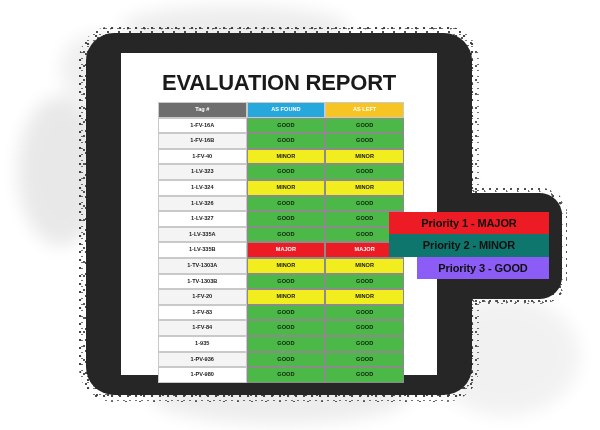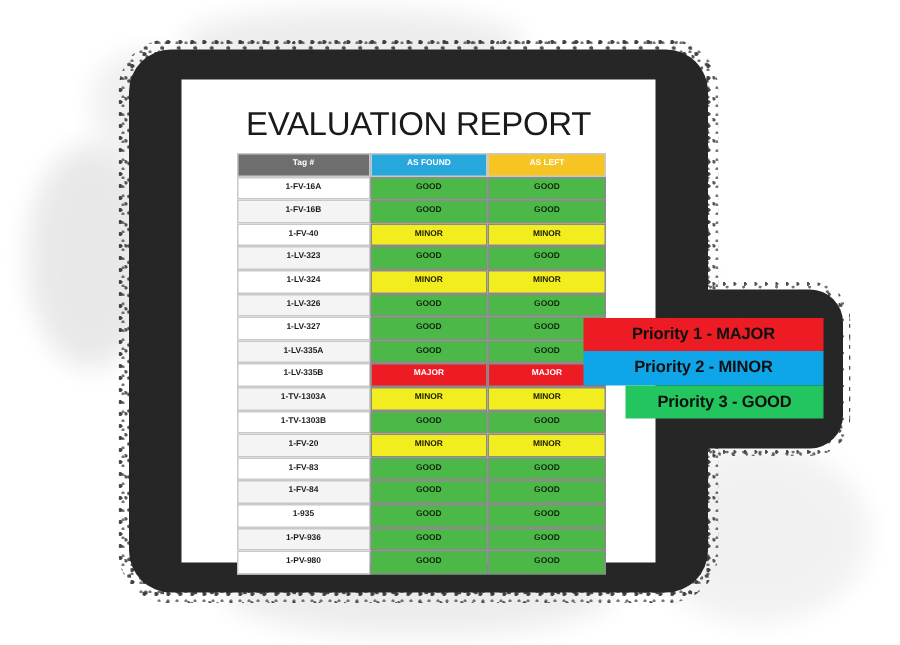--- a/index.html
+++ b/index.html
@@ -99,21 +99,21 @@
     background: #ffffff;
   }
 
   .doc-title {
     position: absolute;
     left: 0;
     top: 17px;
     width: 316px;
     text-align: center;
     font-size: 22px;
-    font-weight: normal;
+    font-weight: bold;
     letter-spacing: -0.2px;
     color: #1a1a1a;
     font-family: "Liberation Sans", sans-serif;
   }
 
   
   .report-table {
     position: absolute;
     left: 37px;
     top: 49px;
@@ -161,22 +161,22 @@
     display: flex;
     align-items: center;
     justify-content: center;
     font-size: 11px;
     font-weight: bold;
     color: #0f0f0f;
     letter-spacing: -0.1px;
     font-family: "Liberation Sans", sans-serif;
   }
   .lg-major { background: #ed1c24; }
-  .lg-minor { background: #0ea5e9; }
-  .lg-good  { background: #22c55e; margin-left: 28px; }
+  .lg-minor { background: #0f766e; }
+  .lg-good  { background: #8b5cf6; margin-left: 28px; }
 </style>
 </head>
 <body>
 
 <div id="stage">
 
   <div class="smudge smudge-a"></div>
   <div class="smudge smudge-b"></div>
   <div class="smudge smudge-c"></div>
   <div class="smudge smudge-d"></div>

